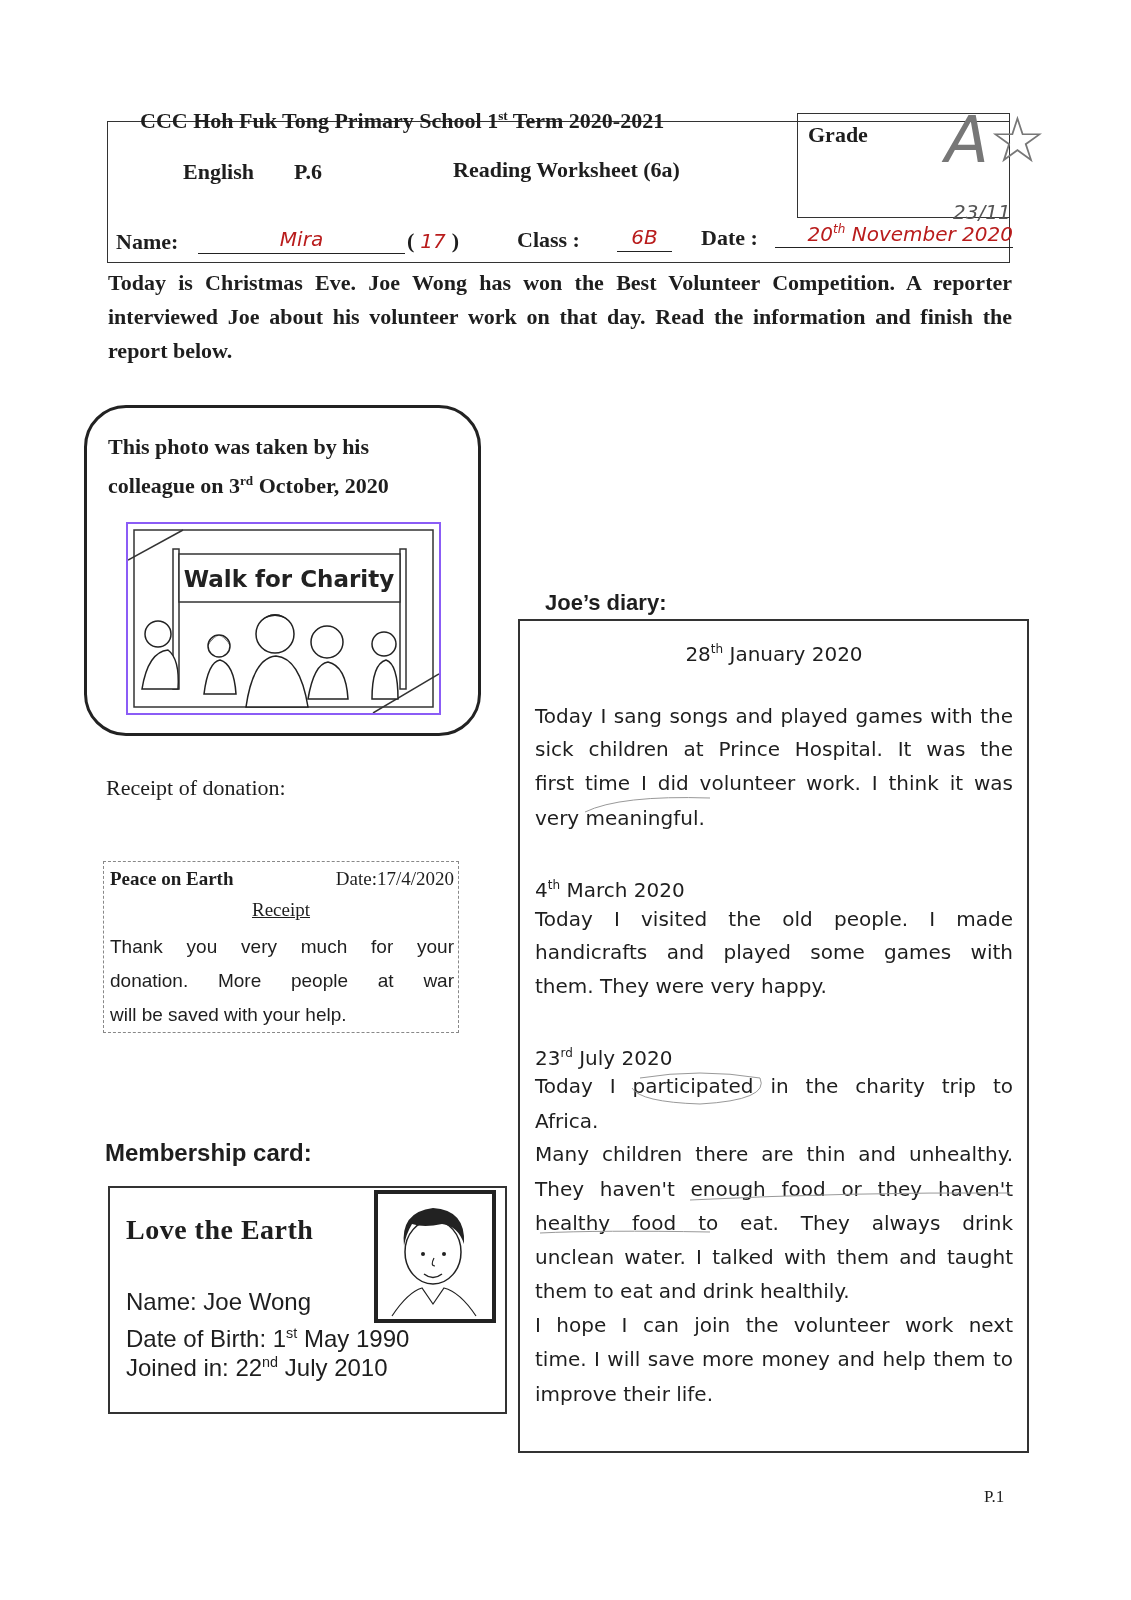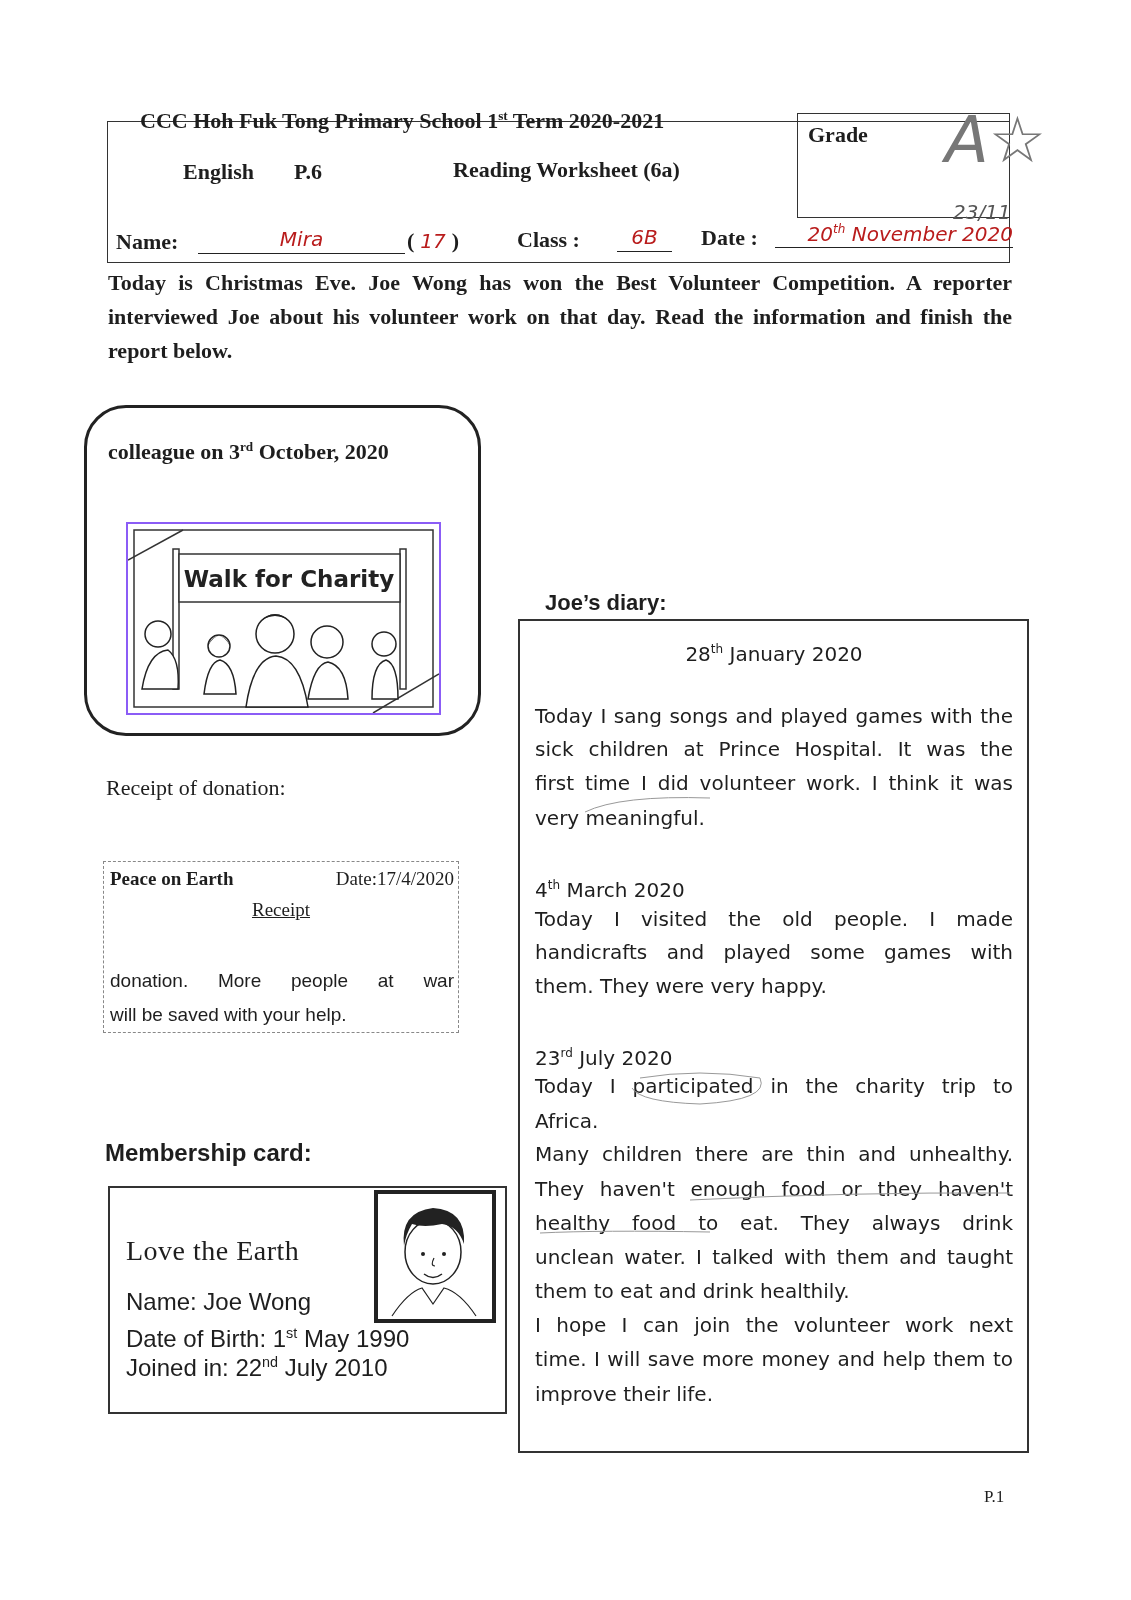--- a/index.html
+++ b/index.html
@@ -73,20 +73,21 @@
   <span class="underline-field hand" style="width:238px; font-size:20px; text-align:right; padding-left:30px; box-sizing:border-box; white-space:nowrap;">
     <span>20</span><sup>th</sup>
     <span>November 2020</span>
   </span>
 </div>
 
 <div id="intro" class="abs serif">Today is Christmas Eve.  Joe Wong has won the Best Volunteer Competition. A reporter interviewed Joe about his volunteer work on that day.  Read the information and finish the report below.</div>
 
 <div id="photo-card" class="abs"></div>
 <div id="photo-caption" class="abs serif">
+  <div>This photo was taken by his</div>
   <div><span>colleague on 3</span><sup>rd</sup><span> October, 2020</span></div>
 </div>
 <div id="photo-frame" class="abs">
   <svg width="311" height="189" viewBox="0 0 311 189">
     <rect x="6" y="6" width="299" height="177" fill="none" stroke="#333" stroke-width="1.5"></rect>
     <line x1="0" y1="36" x2="55" y2="6" stroke="#333" stroke-width="1.5"></line>
     <line x1="245" y1="189" x2="311" y2="150" stroke="#333" stroke-width="1.5"></line>
 
     <rect x="45" y="25" width="6" height="140" fill="#fff" stroke="#333" stroke-width="1.5"></rect>
     <rect x="272" y="25" width="6" height="140" fill="#fff" stroke="#333" stroke-width="1.5"></rect>
@@ -112,27 +113,28 @@
       <path d="M80 122 Q91 102 102 122 Q98 112 91 112 Q84 112 80 122 Z"></path>
     </g>
   </svg>
 </div>
 
 <div id="receipt-label" class="abs serif">Receipt of donation:</div>
 <div id="receipt" class="abs">
   <div class="abs serif" style="left:6px; top:6px; font-size:19px; font-weight:bold;">Peace on Earth</div>
   <div class="abs serif" style="right:4px; top:6px; font-size:19px;">Date:17/4/2020</div>
   <div class="abs serif" style="left:0; width:100%; top:37px; text-align:center; font-size:19px; text-decoration:underline;">Receipt</div>
+  <div class="abs sans just" style="left:6px; right:4px; top:68px; font-size:19px; line-height:34px;">Thank you very much for your</div>
   <div class="abs sans just" style="left:6px; right:4px; top:102px; font-size:19px; line-height:34px;">donation.  More people at war</div>
   <div class="abs sans" style="left:6px; right:4px; top:136px; font-size:19px; line-height:34px;">will be saved with your help.</div>
 </div>
 
 <div id="member-label" class="abs sans">Membership card:</div>
 <div id="member-card" class="abs">
-  <div class="abs serif" style="left:16px; top:26px; font-size:28px; font-weight:normal; letter-spacing:0.5px;margin-top:21px;">Love the Earth</div>
+  <div class="abs serif" style="left:16px; top:26px; font-size:28px; font-weight:bold; letter-spacing:0.5px;">Love the Earth</div>
   <div class="abs sans" style="left:16px; top:100px; font-size:24px;">Name: Joe Wong</div>
   <div class="abs sans" style="left:16px; top:137px; font-size:24px;"><span>Date of Birth: 1</span><sup>st</sup><span> May 1990</span></div>
   <div class="abs sans" style="left:16px; top:166px; font-size:24px;"><span>Joined in: 22</span><sup>nd</sup><span> July 2010</span></div>
 </div>
 <div id="portrait" class="abs">
   <svg width="114" height="125" viewBox="0 0 114 125">
     <ellipse cx="55" cy="58" rx="28" ry="32" fill="#fff" stroke="#222" stroke-width="1.5"></ellipse>
     <path d="M26 52 Q22 18 55 14 Q88 16 86 50 Q80 32 64 30 Q46 34 34 30 Q28 40 26 52 Z" fill="#222"></path>
     <circle cx="45" cy="60" r="2" fill="#222"></circle>
       <circle cx="66" cy="60" r="2" fill="#222"></circle>

